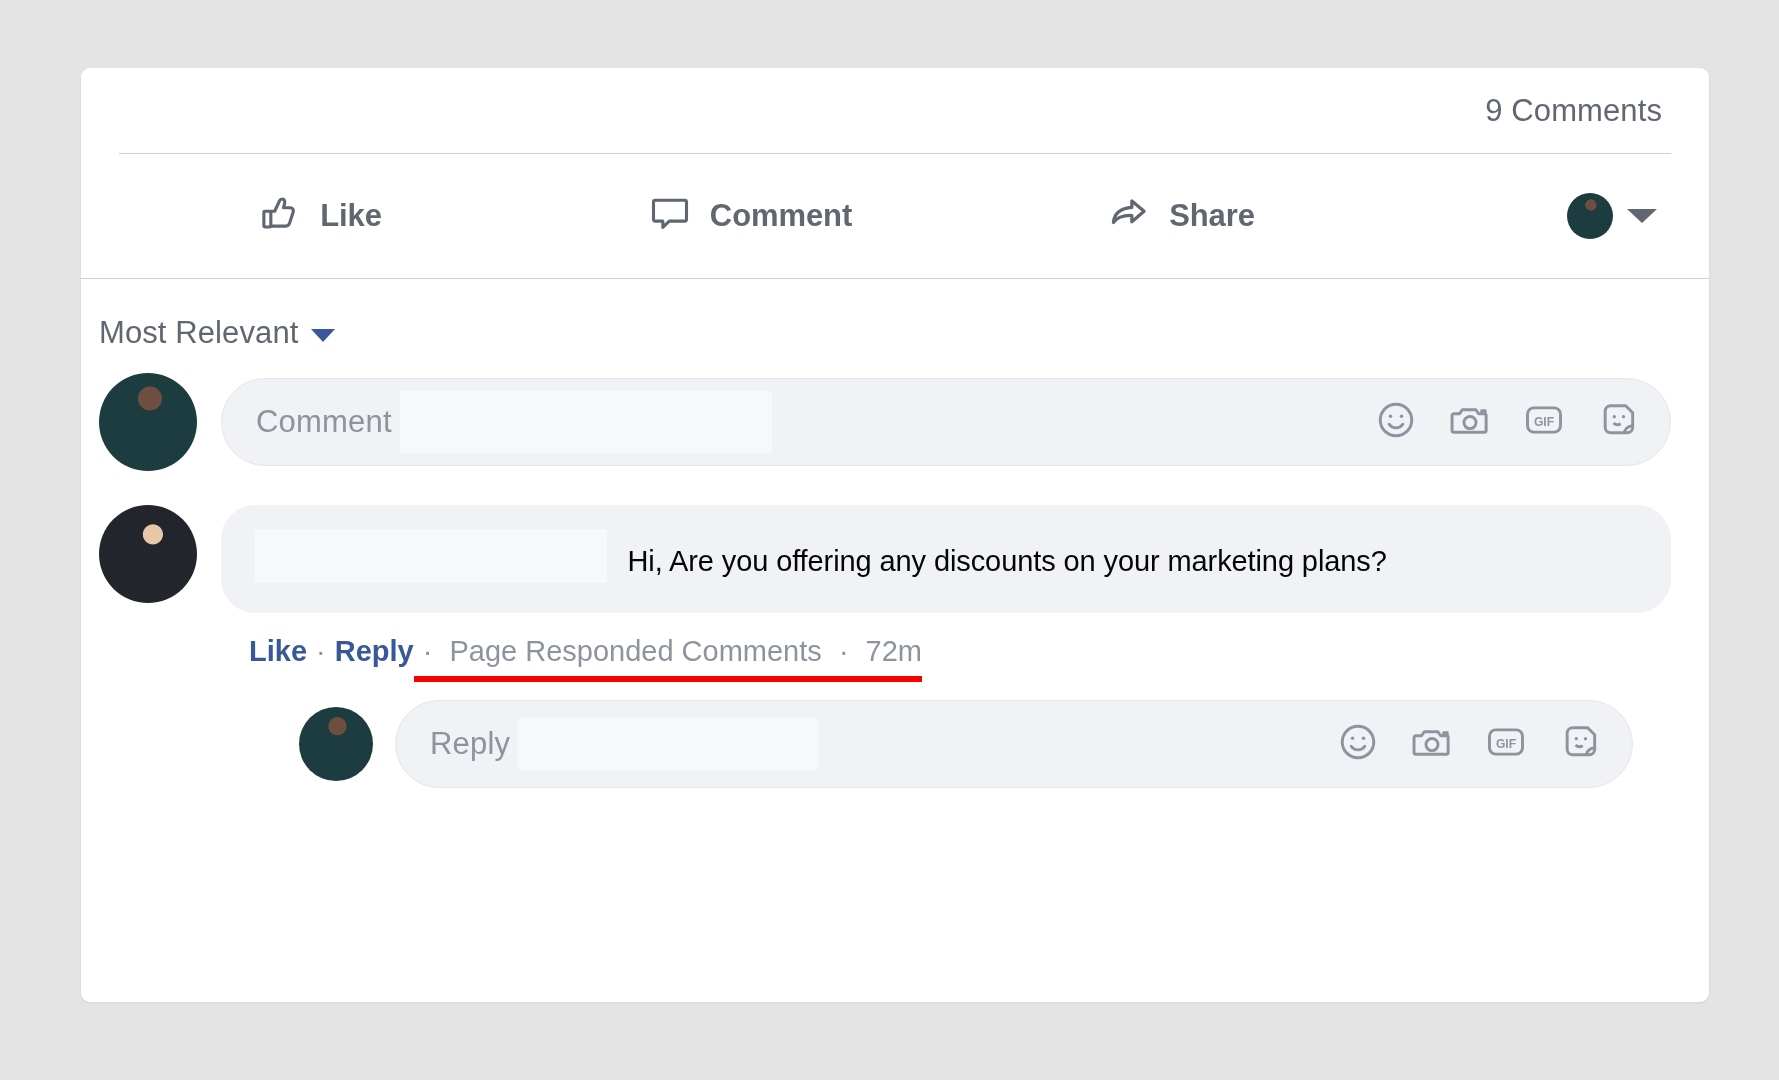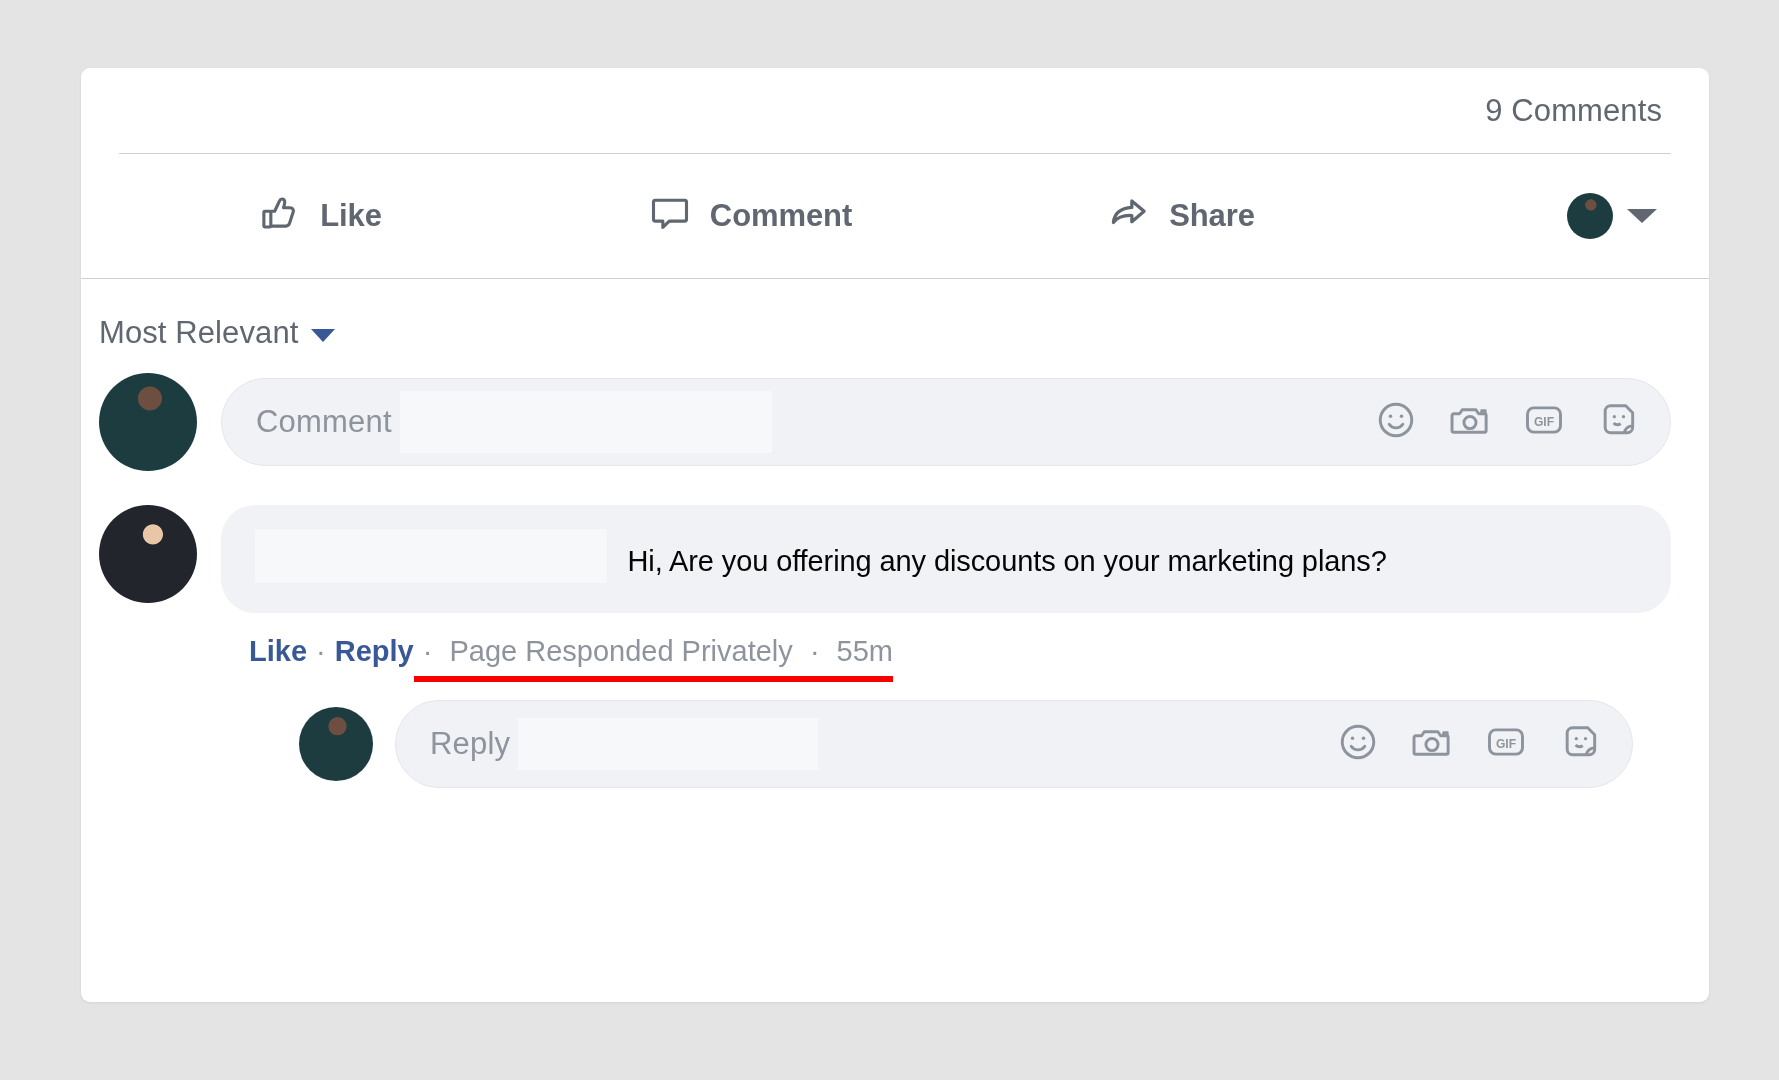--- a/index.html
+++ b/index.html
@@ -362,23 +362,23 @@
             <span class="bubble-redact"></span>
             <span class="bubble-line">Hi, Are you offering any discounts on your marketing plans?</span>
           </div>
 
           <div class="meta-row">
             <span class="meta-link">Like</span>
             <span class="meta-sep">·</span>
             <span class="meta-link">Reply</span>
             <span class="meta-underlined">
               <span class="meta-sep">·</span>
-              <span class="meta-muted">Page Responded Privately</span>
+              <span class="meta-muted">Page Responded Comments</span>
               <span class="meta-sep">·</span>
-              <span class="meta-muted">55m</span>
+              <span class="meta-muted">72m</span>
               <span class="red-underline"></span>
             </span>
           </div>
 
           <div class="reply-row">
             <div class="avatar man" style="width:74px;height:74px;"></div>
 
             <div class="reply-pill">
               <span class="pill-text">Reply</span>
               <span class="redact redact-reply"></span>

